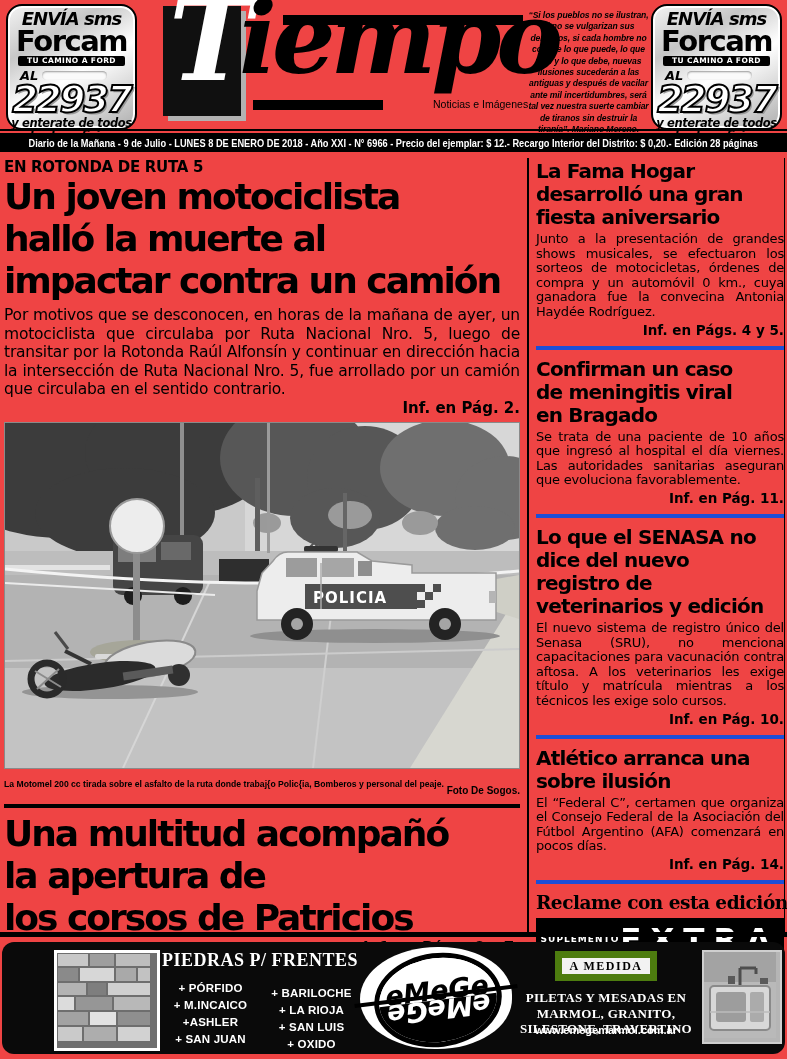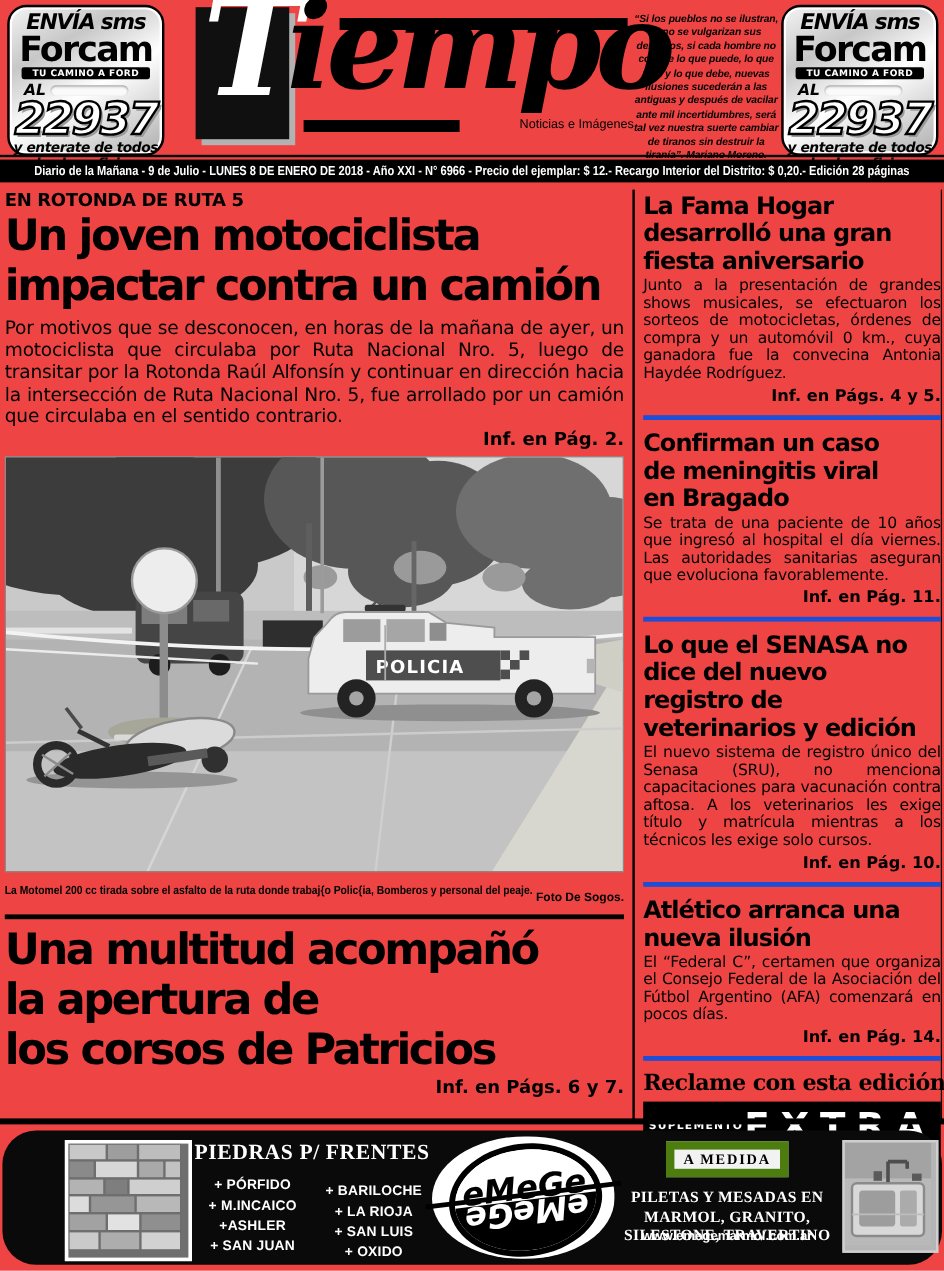--- a/index.html
+++ b/index.html
@@ -77,21 +77,21 @@
                  letter-spacing:-.5px;text-align:center;padding:2px 0 5px;white-space:nowrap;}
   .promo-box{background:#000;color:#fff;text-align:center;padding:7px 0 8px;}
   .promo-row{display:flex;justify-content:center;align-items:center;gap:1px;}
   .promo-sup{font-size:9px;font-weight:bold;letter-spacing:1px;}
   .promo-extra{font-size:31px;font-weight:bold;letter-spacing:9px;line-height:28px;}
   .promo-sub{font-size:8.5px;font-weight:bold;letter-spacing:2px;margin-top:3px;}
 
   
   .bottom-rule{position:absolute;left:0;top:932px;width:787px;height:5px;background:#000;}
   .bottom-ad{position:absolute;left:2px;top:942px;width:783px;height:112px;background:#0a0a0a;
-             border-radius:28px;color:#fff;}
+             border-radius:12px;color:#fff;}
   .stone{position:absolute;left:52px;top:8px;width:100px;height:95px;border:3px solid #fff;
          background:#6f6f6f;overflow:hidden;}
   .piedras-title{position:absolute;left:158px;top:8px;width:200px;text-align:center;
                  font-family:"Liberation Serif",serif;font-weight:bold;font-size:18px;letter-spacing:.5px;}
   .piedras-cols{position:absolute;left:158px;top:38px;width:202px;display:flex;}
   .pcol{flex:1;font-family:"Liberation Sans",sans-serif;font-weight:bold;font-size:11.5px;
         line-height:17px;text-align:center;letter-spacing:.2px;}
   .pcol.c2{padding-top:5px;}
   .emege{position:absolute;left:358px;top:3px;width:152px;height:106px;}
   .emege-blob{position:absolute;left:0;top:2px;width:152px;height:102px;background:#fff;
@@ -160,20 +160,21 @@
 
   <div class="top-rule"></div>
   <div class="datebar">
     <div class="datebar-text">Diario de la Mañana - 9 de Julio - LUNES 8 DE ENERO DE 2018 - Año XXI - N° 6966 - Precio del ejemplar: $ 12.- Recargo Interior del Distrito: $ 0,20.- Edición 28 páginas</div>
   </div>
 
   <div class="main-left">
     <div class="kicker">EN ROTONDA DE RUTA 5</div>
     <div class="headline-big">
       <div>Un joven motociclista</div>
+      <div>halló la muerte al</div>
       <div>impactar contra un camión</div>
     </div>
     <div class="lead-body">Por motivos que se desconocen,  en horas  de la mañana de ayer, un motociclista que circulaba por Ruta Nacional Nro. 5, luego de transitar por la Rotonda Raúl Alfonsín y continuar en dirección hacia la intersección de Ruta Nacional Nro. 5, fue arrollado por un camión que circulaba en el sentido contrario.</div>
     <div class="ref">Inf. en Pág. 2.</div>
 
     <div class="photo-frame">
       <svg width="514" height="345" viewBox="0 0 514 345" xmlns="http://www.w3.org/2000/svg">
         <rect width="514" height="345" fill="#c9c9c9"></rect>
         <rect x="240" y="0" width="274" height="160" fill="#d7d7d7"></rect>
 
@@ -319,21 +320,21 @@
         <div>registro de</div>
         <div>veterinarios y edición</div>
       </div>
       <div class="story-b">El nuevo sistema de registro único del Senasa (SRU), no menciona capacitaciones para vacunación contra aftosa. A los veterinarios les exige título y matrícula mientras a los técnicos les exige solo cursos.</div>
       <div class="story-ref">Inf. en Pág. 10.</div>
     </div>
 
     <div class="story">
       <div class="story-h">
         <div>Atlético arranca una</div>
-        <div>nueva ilusión</div>
+        <div>sobre ilusión</div>
       </div>
       <div class="story-b">El “Federal C”, certamen que organiza el Consejo Federal de la Asociación del Fútbol Argentino (AFA) comenzará en pocos días.</div>
       <div class="story-ref">Inf. en Pág. 14.</div>
     </div>
 
     <div>
       <div class="promo-reclame">Reclame con esta edición</div>
       <div class="promo-box">
         <div class="promo-row">
           <span class="promo-sup">SUPLEMENTO</span>

